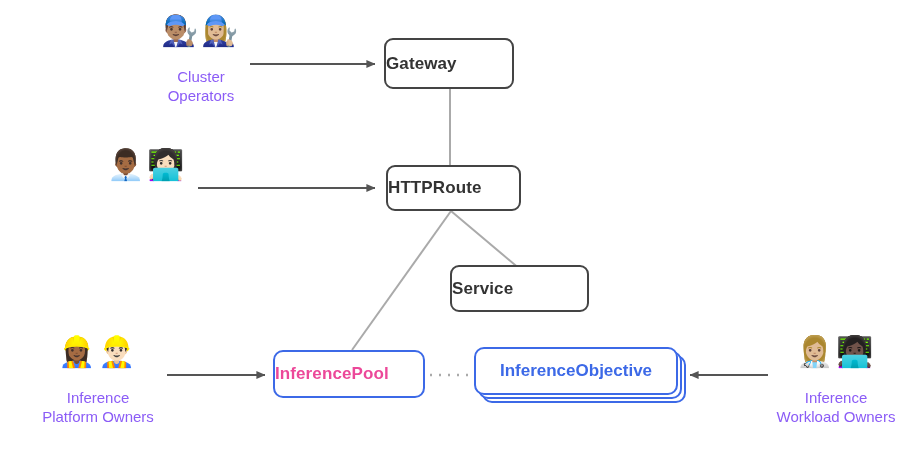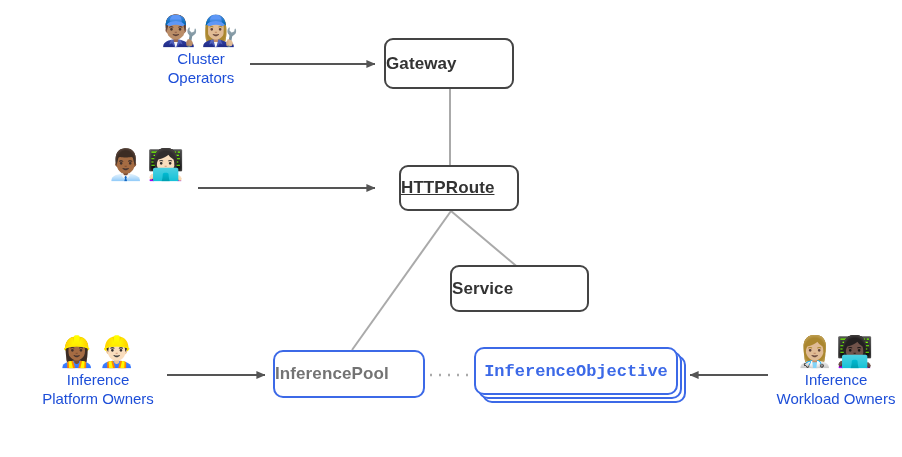--- a/index.html
+++ b/index.html
@@ -40,29 +40,28 @@
     border: 2px solid #444444;
     border-radius: 9px;
     font-weight: bold;
     font-size: 17px;
     color: #333333;
     letter-spacing: 0.1px;
     white-space: nowrap;
   }
   .node.blue {
     border-color: #3c69e7;
-    color: #737373;
+    color: #ec4899;
     border-width: 2.5px;
     border-radius: 10px;
   }
 
   
   .stack {
     position: absolute;
-    font-family: Liberation Mono, monospace;
   }
   .stack .layer {
     position: absolute;
     box-sizing: border-box;
     background: #ffffff;
     border: 2.5px solid #3c69e7;
     border-radius: 10px;
   }
   .stack .layer.l3 { left: 8px;  top: 8px;  }
   .stack .layer.l2 { left: 4px;  top: 4px;  }
@@ -87,24 +86,24 @@
     align-items: center;
     text-align: center;
   }
   .persona .emojis {
     font-size: 30px;
     line-height: 34px;
     letter-spacing: 2px;
     white-space: nowrap;
   }
   .persona .plabel {
-    margin-top: 1px;
+    margin-top: 19px;
     font-size: 15px;
     line-height: 19px;
-    color: #1d4ed8;
+    color: #8b5cf6;
     white-space: pre-line;
   }
 </style>
 </head>
 <body>
 
 <div id="canvas">
 
   <svg id="edges" viewBox="0 0 902 457" xmlns="http://www.w3.org/2000/svg">
     <defs>
@@ -130,21 +129,21 @@
 
     <line x1="167" y1="375" x2="265" y2="375" stroke="#555555" stroke-width="2" marker-end="url(#arrowRight)"></line>
 
     <line x1="768" y1="375" x2="690" y2="375" stroke="#555555" stroke-width="2" marker-end="url(#arrowLeft)"></line>
   </svg>
 
   <div class="node" style="left:384px; top:38px; width:130px; height:51px;">
     <span>Gateway</span>
   </div>
 
-  <div class="node" style="left:399px; top:165px; width:120px; height:46px;text-decoration:underline;">
+  <div class="node" style="left:386px; top:165px; width:135px; height:46px;">
     <span>HTTPRoute</span>
   </div>
 
   <div class="node" style="left:450px; top:265px; width:139px; height:47px;">
     <span>Service</span>
   </div>
 
   <div class="node blue" style="left:273px; top:350px; width:152px; height:48px;">
     <span>InferencePool</span>
   </div>

